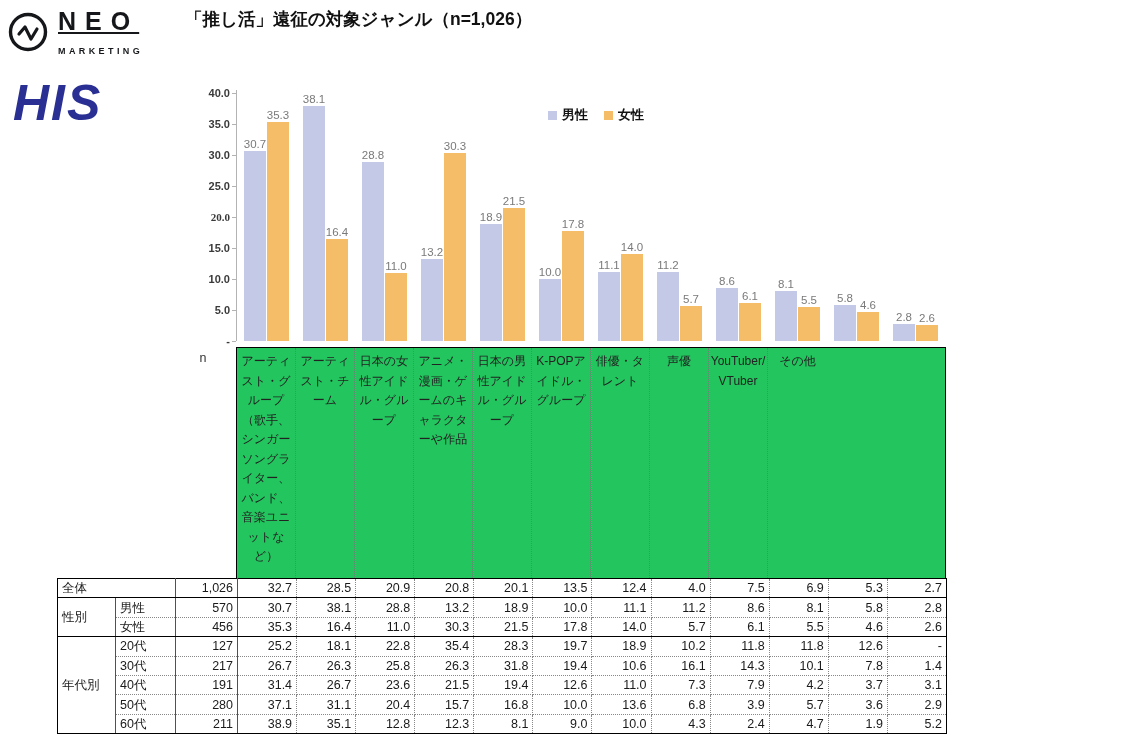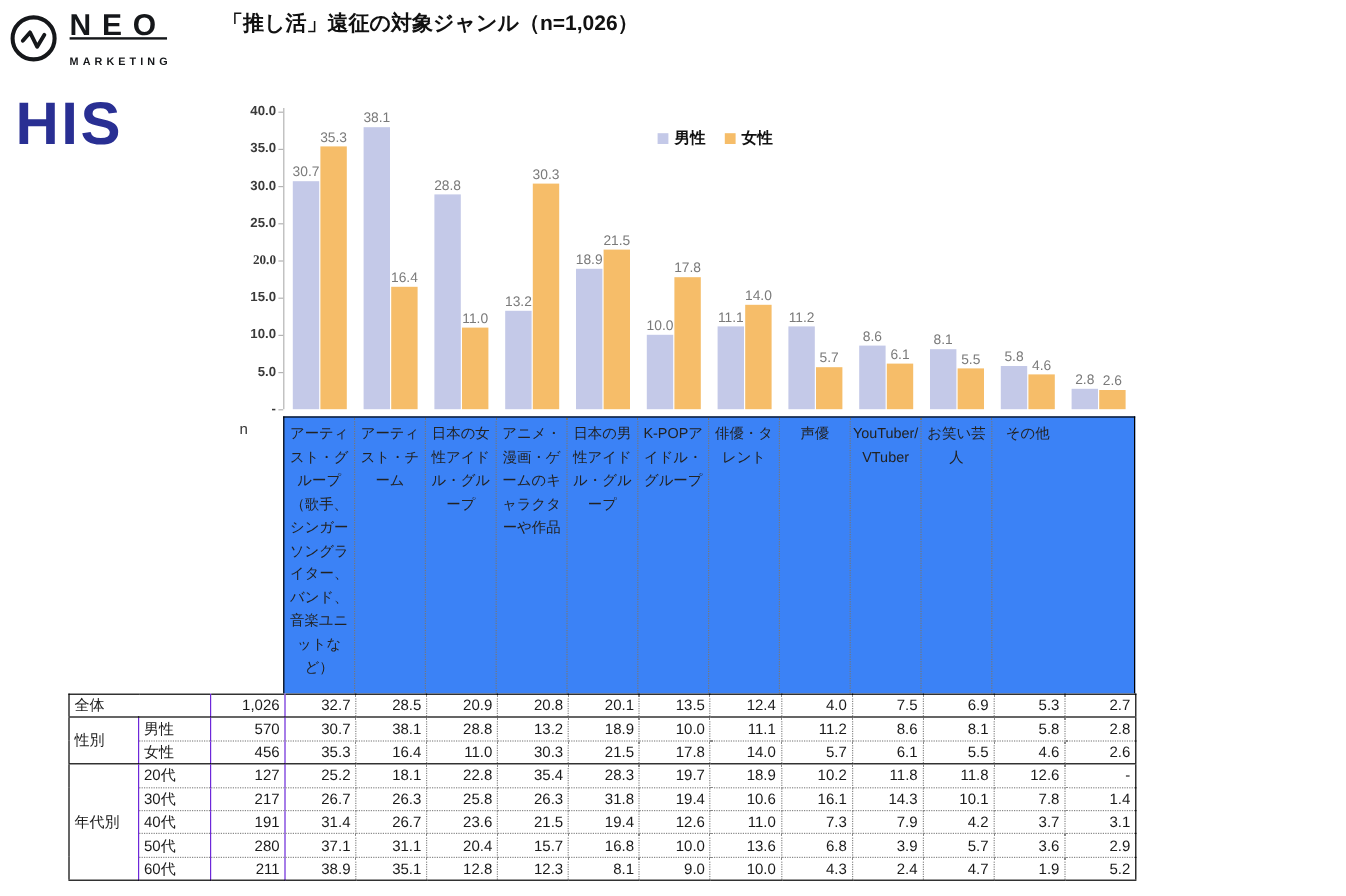--- a/index.html
+++ b/index.html
@@ -10,21 +10,21 @@
     overflow:hidden;
   }
   
   .neo-logo { position:absolute; left:6px; top:8px; display:flex; align-items:center; }
   .neo-mark { width:44px; height:44px; }
   .neo-words { margin-left:8px; }
   .neo-name { font-size:25px; font-weight:800; letter-spacing:9px; color:#15171a; line-height:26px;text-decoration:underline; }
   .neo-sub  { font-size:9px;  font-weight:700; letter-spacing:3.4px; color:#15171a; margin-top:12px; }
   .his-logo {
     position:absolute; left:13px; top:76px;
-    font-size:50px; font-weight:900; letter-spacing:2px;
+    font-size:50px; font-weight:900; font-style:italic; letter-spacing:2px;
     color:#292f93; line-height:54px;
   }
   
   .page-title { position:absolute; left:185px; top:7px; font-size:17.5px; font-weight:bold; color:#111; }
   
   .legend { position:absolute; left:548px; top:106px; display:flex; gap:16px; }
   .legend-item { display:flex; align-items:center; gap:5px; }
   .legend-swatch { width:9px; height:9px; display:inline-block; }
   .legend-label { font-size:13px; font-weight:600; color:#111; }
   .y-axis-line { position:absolute; left:236px; top:90px; width:1px; height:251px; background:#b3b3b3; }
@@ -35,21 +35,21 @@
     display:grid; grid-template-columns:repeat(12,59px); align-items:end;
   }
   .bar-group { height:248px; display:flex; justify-content:center; align-items:flex-end; gap:1px; }
   .bar-col { width:22px; display:flex; flex-direction:column; align-items:center; justify-content:flex-end; height:100%; }
   .bar-value { font-size:11.5px; color:#7a7a7a; white-space:nowrap; margin-bottom:1px; }
   .bar { width:22px; }
   
   .cat-header {
     position:absolute; left:236px; top:347px; width:710px; height:231px;
     border:1.5px solid #000; border-bottom:none;
-    display:grid; grid-template-columns:repeat(12,1fr); background:#3b82f6;
+    display:grid; grid-template-columns:repeat(12,1fr); background:#22c55e;
   }
   .cat-cell {
     border-right:1px dotted #777; padding:4px 1px 0 1px;
     font-size:12px; line-height:19.5px; text-align:center; color:#222;
     word-break:break-all; overflow:hidden;
   }
   .cat-cell:last-child { border-right:none; }
   .n-header { position:absolute; left:177px; top:351px; width:52px; text-align:center; font-size:12.5px; color:#333; }
   
   .data-table {
@@ -246,21 +246,20 @@
   <div class="cat-header" id="catHeader">
       <div class="cat-cell">アーティスト・グループ（歌手、シンガーソングライター、バンド、音楽ユニットなど）</div>
       <div class="cat-cell">アーティスト・チーム</div>
       <div class="cat-cell">日本の女性アイドル・グループ</div>
       <div class="cat-cell">アニメ・漫画・ゲームのキャラクターや作品</div>
       <div class="cat-cell">日本の男性アイドル・グループ</div>
       <div class="cat-cell">K-POPアイドル・グループ</div>
       <div class="cat-cell">俳優・タレント</div>
       <div class="cat-cell">声優</div>
       <div class="cat-cell">YouTuber/VTuber</div>
-      <div class="cat-cell">お笑い芸人</div>
       <div class="cat-cell">その他</div>
     </div>
 
   <table class="data-table" id="dataTable">
     <colgroup>
       <col style="width:58px">
         <col style="width:60px">
         <col style="width:62px">
       <col span="12" style="width:59.08px">
     </colgroup>

